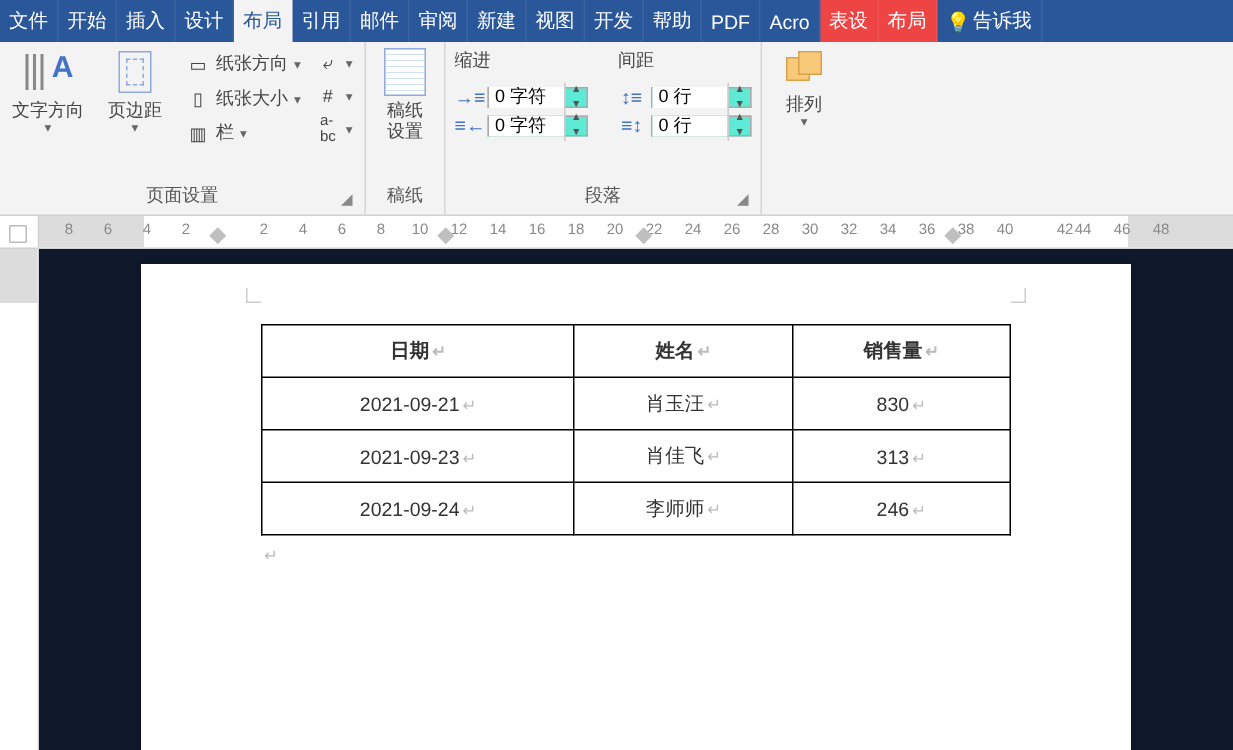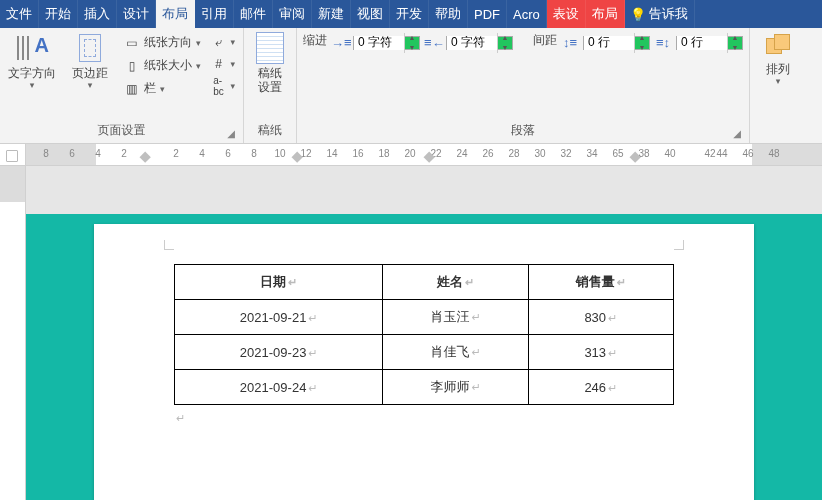--- a/index.html
+++ b/index.html
@@ -33,53 +33,53 @@
   .icon-margin .box { width: 22px; height: 28px; border: 1px solid #8faadc; position: relative; }
   .icon-margin .box::before { content: ""; position: absolute; inset: 4px; border: 1px dashed #8faadc; }
   
   .small-row { display: flex; align-items: center; gap: 4px; cursor: pointer; color: #444; font-size: 12px; padding: 2px 2px; white-space: nowrap; }
   .small-row .caret { font-size: 9px; color: #666; }
   .icn { width: 16px; height: 16px; display: inline-flex; align-items: center; justify-content: center; }
   
   .stack3 { display: flex; flex-direction: column; gap: 2px; }
   
   .spin-field { display: flex; align-items: center; gap: 4px; }
-  .spin-box { display: flex; align-items: center; border: 1px solid #aaa; background: #22c55e; height: 14px; }
+  .spin-box { display: flex; align-items: center; border: 1px solid #aaa; background: #5eead4; height: 14px; }
   .spin-box input { border: 0; width: 50px; font-size: 12px; text-align: left; padding: 0 4px; outline: none; }
   .spin-arrows { display: flex; flex-direction: column; border-left: 1px solid #ccc; }
   .spin-arrows span { font-size: 7px; line-height: 10px; width: 14px; text-align: center; color: #555; cursor: pointer; }
   .glabel { font-size: 12px; color: #444; margin-bottom: 4px; }
   
   
   .workspace { display: flex; height: calc(500px - 28px - 116px); background: #e6e6e6; }
   .vruler-col { width: 26px; background: #f3f3f3; border-right: 1px solid #d0d0d0; display: flex; flex-direction: column; }
   .vruler-col .corner { height: 22px; border-bottom: 1px solid #d0d0d0; background: #fff; position: relative; }
   .vruler-col .corner::after { content: ""; position: absolute; left: 6px; top: 6px; width: 10px; height: 10px; border: 1px solid #bbb; border-radius: 1px; }
   .vruler { flex: 1; background: #fff; position: relative; }
   .vruler .shade { position: absolute; left: 0; right: 0; top: 0; height: 36px; background: #dcdcdc; }
   
   .docpane { flex: 1; display: flex; flex-direction: column; }
   .hruler { height: 22px; background: #fff; border-bottom: 1px solid #d0d0d0; position: relative; overflow: hidden; }
   .hruler .shade { position: absolute; top: 0; bottom: 0; background: #dcdcdc; }
   .hruler .num { position: absolute; top: 4px; font-size: 10px; color: #888; transform: translateX(-50%); }
   .hruler .marker { position: absolute; top: 12px; width: 8px; height: 8px; background: #bfbfbf; transform: rotate(45deg) translateX(-50%); }
   
-  .page-scroll { flex: 1; overflow: auto; background: #14b8a6; margin-top: 48px; }
+  .page-scroll { flex: 1; overflow: auto; background: #0f172a; }
   .page { background: #fff; width: 660px; margin: 10px auto 0; min-height: 420px; box-shadow: 0 1px 3px rgba(0,0,0,0.25); padding: 30px 80px 20px 80px; position: relative; }
   .page .topline { position: absolute; top: 16px; height: 10px; border-left: 1px solid #ccc; border-bottom: 1px solid #ccc; width: 10px; }
   .page .topline.l { left: 70px; border-right:0; }
   .page .topline.r { right: 70px; border-left:0; border-right:1px solid #ccc; }
   
   table.doc { border-collapse: collapse; width: 100%; margin-top: 10px; }
   table.doc th, table.doc td { border: 1px solid #000; padding: 8px 6px; text-align: center; font-size: 13px; color: #333; }
   table.doc th { font-weight: bold; }
   .crlf { color: #bbb; font-size: 11px; margin-left: 2px; }
   
   .para-group-body { display: flex; }
-  .para-cols { display: flex; flex-direction: row; gap: 4px; }
+  .para-cols { display: flex; flex-direction: column; gap: 4px; }
   .indent-icn { width: 18px; text-align:center; color:#4472c4; font-size:13px; }
 </style>
 </head>
 <body>
 
 <div class="tabbar">
   <div class="tab">文件</div>
   <div class="tab">开始</div>
   <div class="tab">插入</div>
   <div class="tab">设计</div>
@@ -270,21 +270,21 @@
           <span class="num" style="left: 332px;">16</span>
           <span class="num" style="left: 358px;">18</span>
           <span class="num" style="left: 384px;">20</span>
           <span class="num" style="left: 410px;">22</span>
           <span class="num" style="left: 436px;">24</span>
           <span class="num" style="left: 462px;">26</span>
           <span class="num" style="left: 488px;">28</span>
           <span class="num" style="left: 514px;">30</span>
           <span class="num" style="left: 540px;">32</span>
           <span class="num" style="left: 566px;">34</span>
-          <span class="num" style="left: 592px;">65</span>
+          <span class="num" style="left: 592px;">36</span>
           <span class="num" style="left: 618px;">38</span>
           <span class="num" style="left: 644px;">40</span>
           <span class="num" style="left: 684px; text-align: center;">42</span>
           <span class="num" style="left: 696px;">44</span>
           <span class="num" style="left: 722px;">46</span>
           <span class="num" style="left: 748px;">48</span>
         </div>
       <div class="marker" style="left:118px"></div>
       <div class="marker" style="left:270px"></div>
       <div class="marker" style="left:402px"></div>

